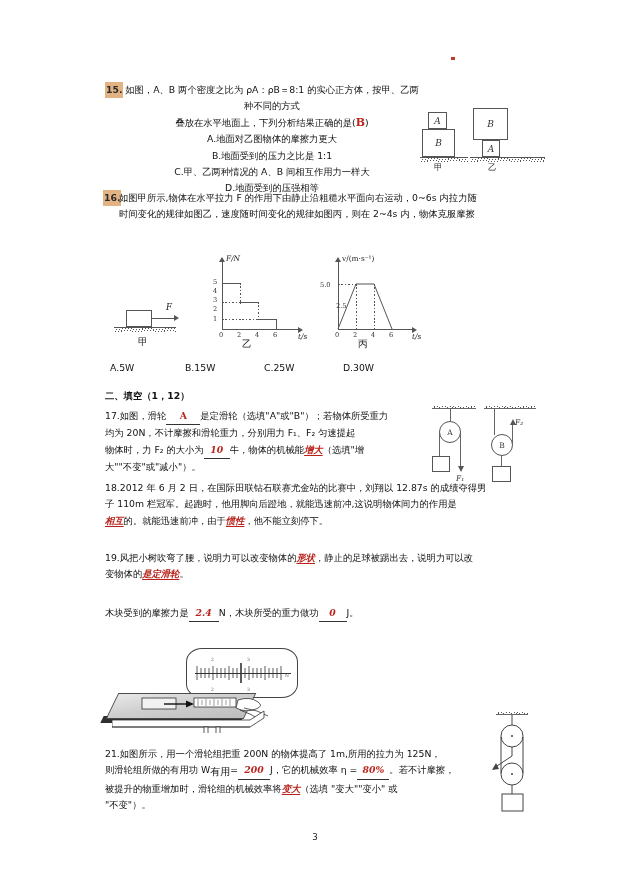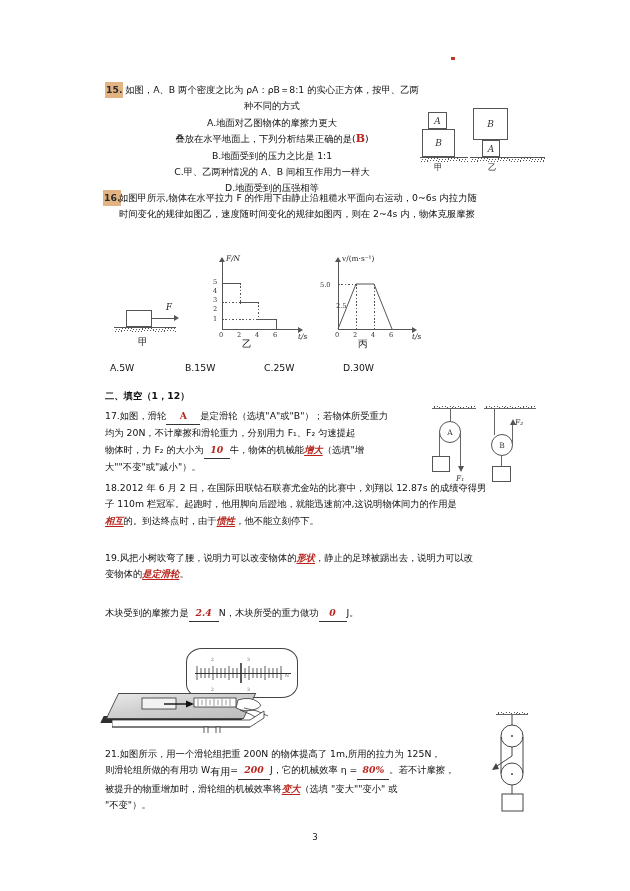--- a/index.html
+++ b/index.html
@@ -103,24 +103,24 @@
 </head>
 <body>
 
 <div class="page">
 
   <div class="topdot"></div>
 
   <div class="qnum" style="left:105px; top:82px;">15.</div>
   <div class="qblock" style="left:122px; top:82px; width:300px;text-align:center;">
     <div>如图，A、B 两个密度之比为 ρA：ρB＝8:1 的实心正方体，按甲、乙两种不同的方式</div>
+    <div style="white-space:nowrap;">
+      <span>叠放在水平地面上，下列分析结果正确的是(</span><span class="ansp" style="font-size:11px;">B</span><span>)</span>
+    </div>
     <div>A.地面对乙图物体的摩擦力更大</div>
-    <div style="white-space:nowrap;">
-      <span>叠放在水平地面上，下列分析结果正确的是(</span><span class="ansp" style="font-size:11px;">B</span><span>)</span>
-    </div>
     <div>B.地面受到的压力之比是 1:1</div>
     <div>C.甲、乙两种情况的 A、B 间相互作用力一样大</div>
     <div>D.地面受到的压强相等</div>
   </div>
 
   <div class="fig15">
 
     <div class="box" style="left:8px; top:12px; width:19px; height:17px;">A</div>
     <div class="box" style="left:2px; top:29px; width:33px; height:28px;">B</div>
     <div class="ground" style="left:0px; top:57px; width:48px;"></div>
@@ -274,21 +274,21 @@
     <div class="rope" style="left:69px; top:50px; width:1px; height:10px;"></div>
     <div class="wbox" style="left:60px; top:60px; width:19px; height:16px;"></div>
   </div>
 
   <div class="qblock" style="left:105px; top:480px; width:425px;">
     <div style="white-space:nowrap;">
       <span>18.</span><span>2012 年 6 月 2 日，在国际田联钻石联赛尤金站的比赛中，刘翔以 12.87s 的成绩夺得男</span>
     </div>
     <div>子 110m 栏冠军。起跑时，他用脚向后蹬地，就能迅速前冲,这说明物体间力的作用是</div>
     <div style="white-space:nowrap;">
-      <span class="ans">相互</span><span>的。到达终点时，由于</span><span class="ans">惯性</span><span>，他不能立刻停下。</span>
+      <span class="ans">相互</span><span>的。就能迅速前冲，由于</span><span class="ans">惯性</span><span>，他不能立刻停下。</span>
     </div>
   </div>
 
   <div class="qblock" style="left:105px; top:550px; width:425px;">
     <div style="white-space:nowrap;">
       <span>19.</span><span>风把小树吹弯了腰，说明力可以改变物体的</span><span class="ans">形状</span><span>，静止的足球被踢出去，说明力可以改</span>
     </div>
     <div style="white-space:nowrap;">
       <span>变物体的</span><span class="ans">是定滑轮</span><span>。</span>
     </div>

